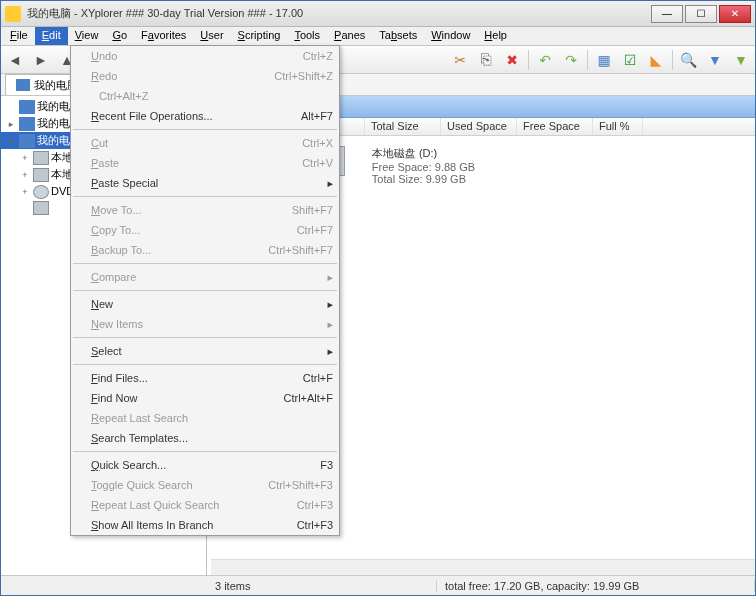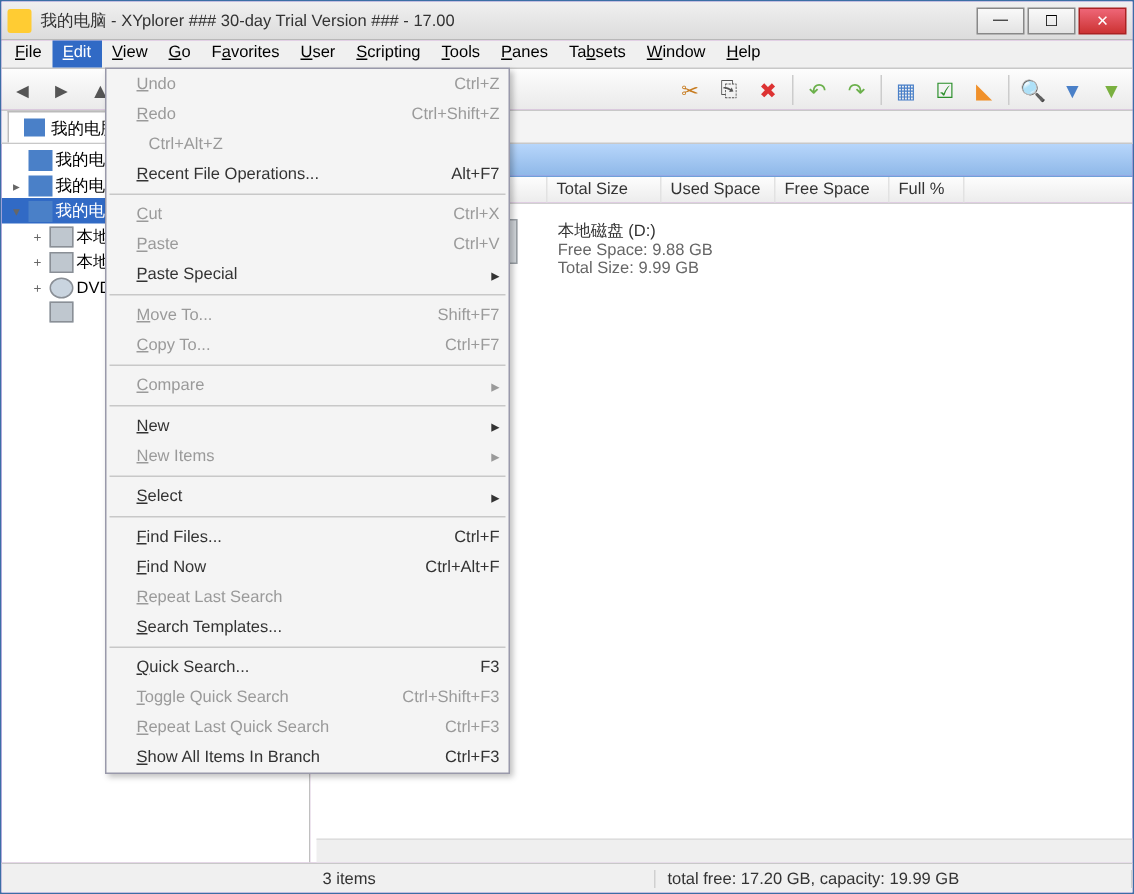--- a/index.html
+++ b/index.html
@@ -222,20 +222,24 @@
       </div>
       <div class="dd-sep"></div>
       <div class="dd-row disabled">
         <span class="lab"><u>M</u>ove To...</span>
         <span class="sc">Shift+F7</span>
       </div>
       <div class="dd-row disabled">
         <span class="lab"><u>C</u>opy To...</span>
         <span class="sc">Ctrl+F7</span>
       </div>
+      <div class="dd-row disabled">
+        <span class="lab"><u>B</u>ackup To...</span>
+        <span class="sc">Ctrl+Shift+F7</span>
+      </div>
       <div class="dd-sep"></div>
       <div class="dd-row disabled">
         <span class="lab"><u>C</u>ompare</span>
         <span class="arrow">▸</span>
       </div>
       <div class="dd-sep"></div>
       <div class="dd-row">
         <span class="lab"><u>N</u>ew</span>
         <span class="arrow">▸</span>
       </div>

